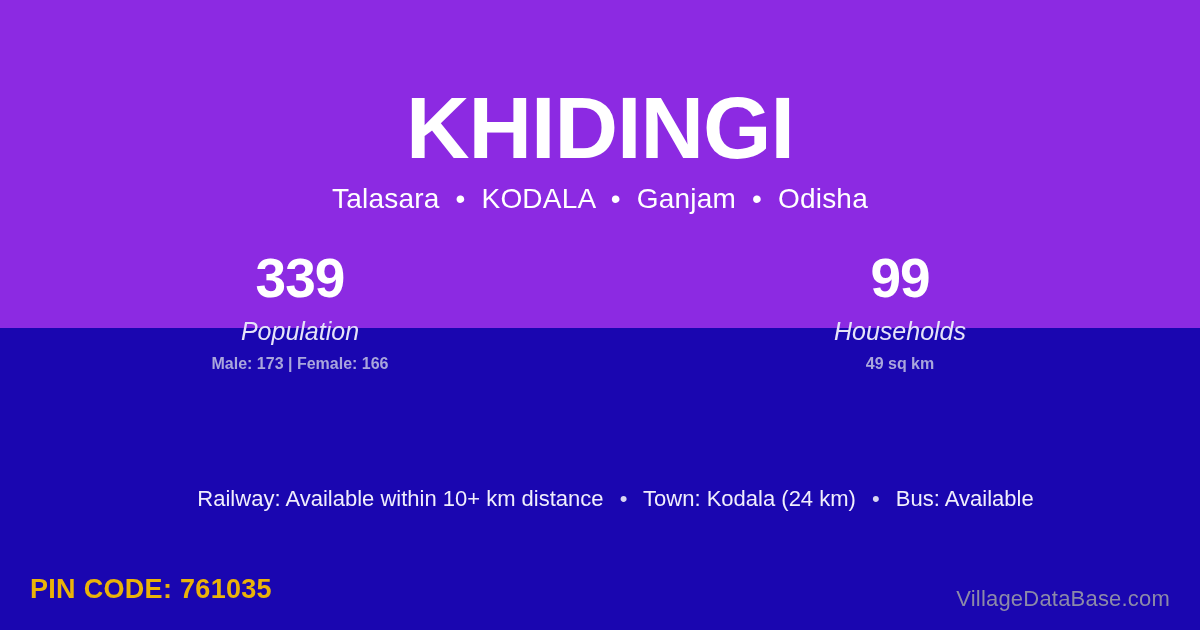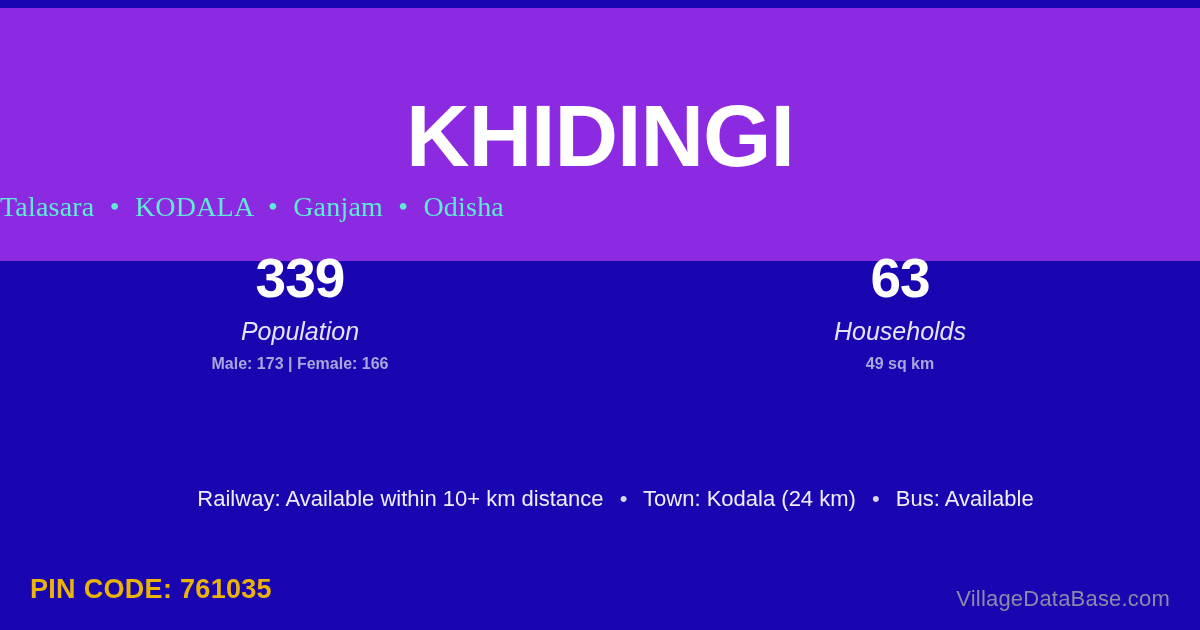--- a/index.html
+++ b/index.html
@@ -8,36 +8,35 @@
     font-family:"Liberation Sans", sans-serif;
     overflow:hidden;
   }
   #card {
     position:relative;
     width:1200px; height:630px;
     background:#1A06B0;
   }
   
   #hero {
-    position:absolute; left:0; top:8px;
-    width:1200px; height:253px;
+    position:absolute; left:0; top:0;
+    width:1200px; height:328px;
     background:#8C2AE2;
   }
   #village-title {
     position:absolute; left:0; top:84px; width:1200px;
     text-align:center;
     font-size:88px; font-weight:700; letter-spacing:-1px;
     line-height:1.0; color:#FFFFFF;
   }
   #location-line {
     position:absolute; left:0; top:183px; width:1200px;
-    text-align:left;
-    font-size:28px; font-weight:400; color:#5eead4;
+    text-align:center;
+    font-size:28px; font-weight:400; color:#ffffff;
     letter-spacing:0.2px;
-    font-family:Liberation Serif, serif;
   }
   
   #stats {
     position:absolute; left:0; top:245px; width:1200px;
     display:flex;
   }
   .stat { flex:1 1 0; text-align:center; }
   .stat-value {
     font-size:55px; font-weight:700; color:#FFFFFF;
     line-height:66px; letter-spacing:-1px;
@@ -92,21 +91,21 @@
 
   <div id="stats">
 
     <div class="stat">
       <div class="stat-value">339</div>
       <div class="stat-label">Population</div>
       <div class="stat-sub">Male: 173 | Female: 166</div>
     </div>
 
     <div class="stat">
-      <div class="stat-value">63</div>
+      <div class="stat-value">99</div>
       <div class="stat-label">Households</div>
       <div class="stat-sub">49 sq km</div>
     </div>
 
 
   </div>
 
   <div id="facilities">
     <span>Railway: Available within 10+ km distance</span>
     <span class="sep">•</span>

